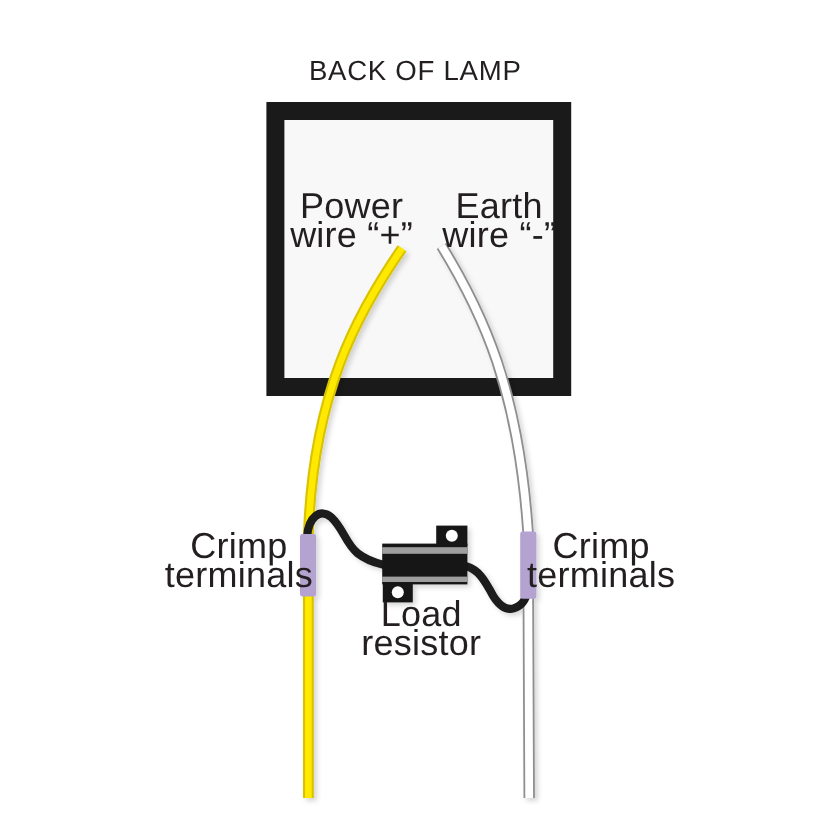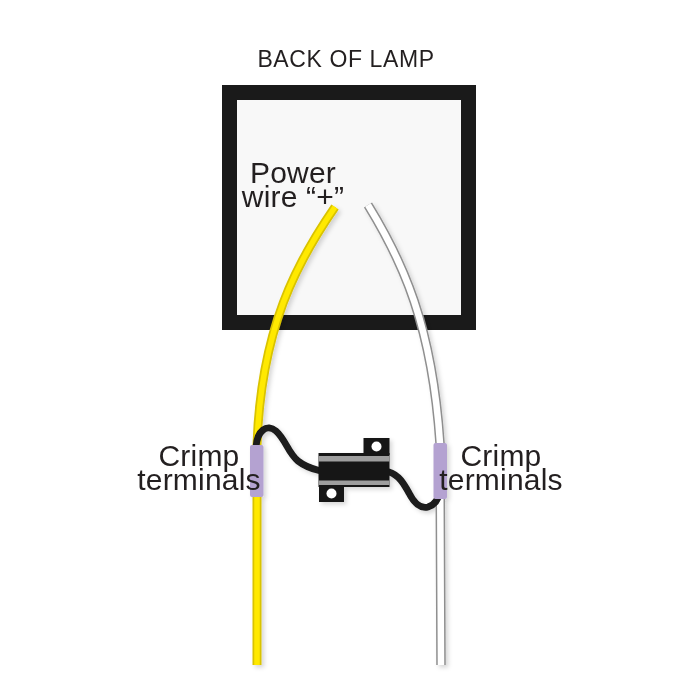--- a/index.html
+++ b/index.html
@@ -71,25 +71,33 @@
     </g>
   </svg>
 
   <div class="title" style="left:346px;top:46px;">BACK OF LAMP</div>
 
   <div class="label" style="left:293px;top:161px;">
     <div>Power</div>
     <div>wire “+”</div>
   </div>
 
+  <div class="label" style="left:416px;top:161px;">
+    <div>Earth</div>
+    <div>wire “-”</div>
+  </div>
 
   <div class="label" style="left:199px;top:444px;">
     <div>Crimp</div>
     <div>terminals</div>
   </div>
 
   <div class="label" style="left:501px;top:444px;">
     <div>Crimp</div>
     <div>terminals</div>
   </div>
 
+  <div class="label" style="left:351px;top:501px;">
+    <div>Load</div>
+    <div>resistor</div>
+  </div>
 
 </div>
 
 </body></html>

